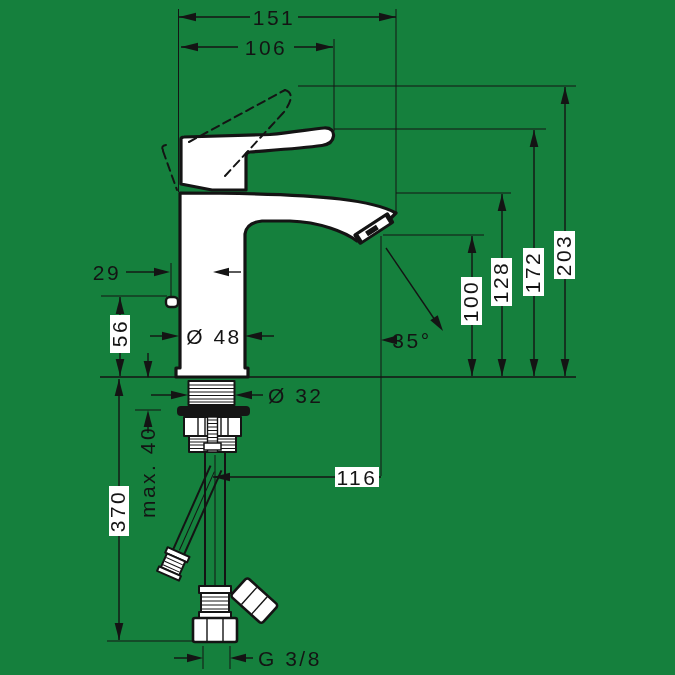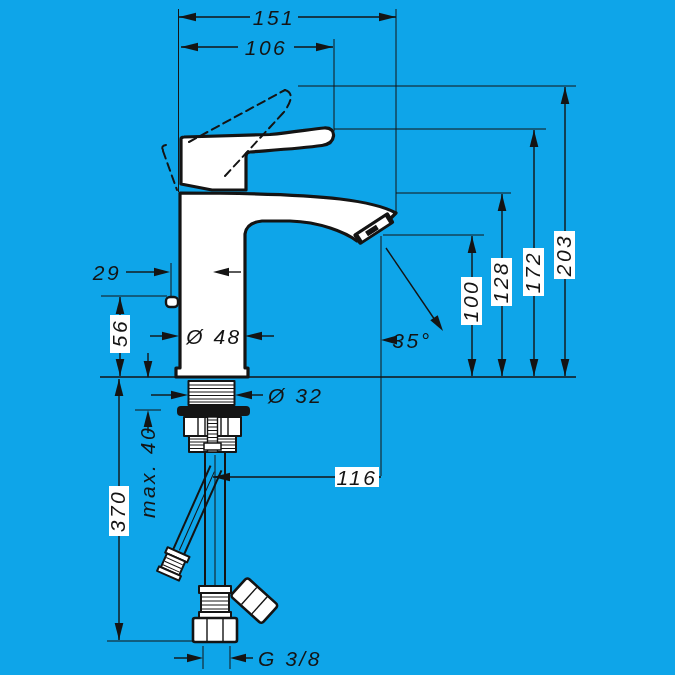--- a/index.html
+++ b/index.html
@@ -1,17 +1,17 @@
 <!DOCTYPE html>
 <html><head>
 <meta charset="utf-8">
 <style>
   html,body{margin:0;padding:0;background:#fff;}
-  .canvas{position:relative;width:675px;height:675px;background:#0ea5e9;overflow:hidden;
-          font-family:"Liberation Sans",sans-serif;font-style:italic;}
+  .canvas{position:relative;width:675px;height:675px;background:#15803d;overflow:hidden;
+          font-family:"Liberation Sans",sans-serif;}
   svg{display:block;}
   .dim-text{font-family:"Liberation Sans",sans-serif;font-size:21px;letter-spacing:2.5px;fill:#141414;}
   .thin{stroke:#141414;stroke-width:1.4;fill:none;}
   .hair{stroke:#141414;stroke-width:1;fill:none;}
   .obj{stroke:#141414;stroke-width:3.2;fill:#fff;stroke-linejoin:round;stroke-linecap:round;}
   .obj2{stroke:#141414;stroke-width:2;fill:#fff;stroke-linejoin:round;}
   .dash{stroke:#141414;stroke-width:2;fill:none;stroke-dasharray:8 5;stroke-linecap:round;}
   .arr{fill:#141414;stroke:none;}
   .bg{fill:#fff;stroke:none;}
 </style>

